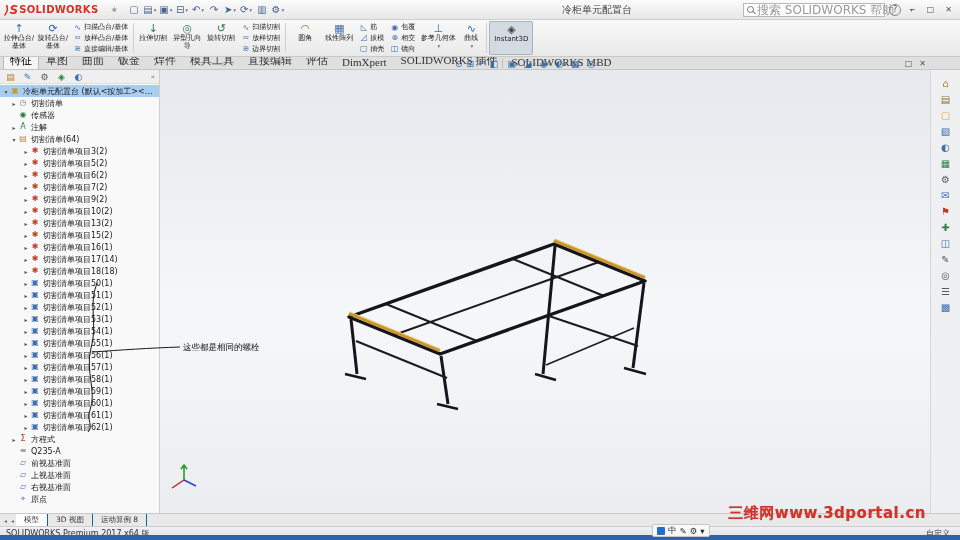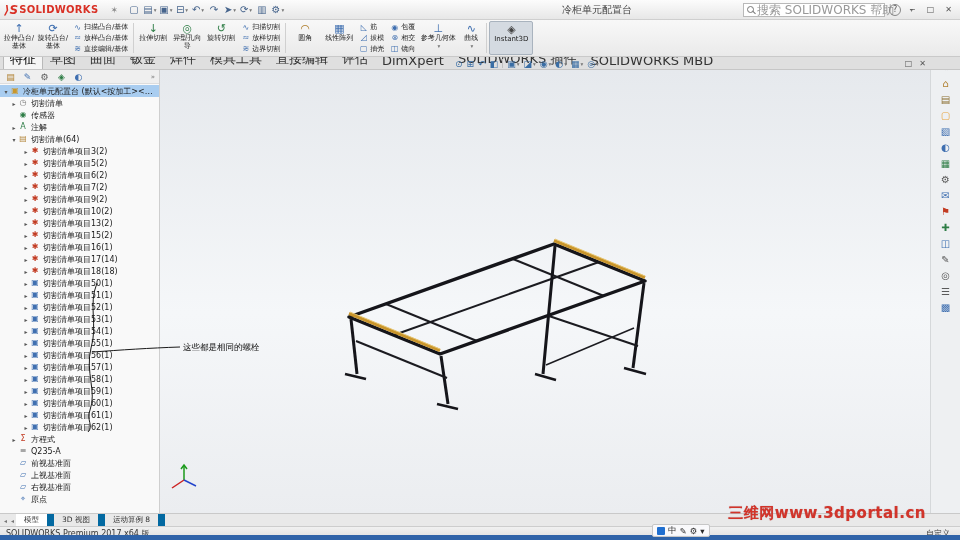--- a/index.html
+++ b/index.html
@@ -53,21 +53,21 @@
   .rb-big[data-name="curves-button"] { width:26px; }
   .rb-big[data-name="instant3d-button"] { width:44px; }
   .rb-stack { display:flex; flex-direction:column; justify-content:space-around; padding:1px 3px; }
   .rb-small { display:flex; align-items:center; gap:2px; font-size:7px; color:#222; height:10px; white-space:nowrap; }
   .rb-small .g { font-size:8px; width:9px; color:#3f6fb0; text-align:center; }
   .rb-sep { width:1px; background:#d0d0d0; margin:2px 2px; }
 
   
   .rtabs { position:absolute; top:57px; left:0; right:0; height:13px; background:#dfdfdf;
     border-bottom:1px solid #c6c6c6; display:flex; align-items:flex-end; padding-left:3px; z-index:18; }
-  .rtab { font-size:13px; padding:1px 6px; color:#333; border:1px solid transparent; border-bottom:none; white-space:nowrap; }
+  .rtab { font-size:11px; padding:1px 6px; color:#333; border:1px solid transparent; border-bottom:none; white-space:nowrap;font-family:Liberation Serif, serif; }
   .rtab.active { background:#f5f5f5; border-color:#b9b9b9; color:#000; }
 
   .headsup { position:absolute; top:57px; left:455px; height:13px; display:flex; align-items:center; gap:4px; z-index:21; }
   .hu-icon { display:flex; align-items:center; font-size:9px; color:#3a6ea5; }
   .hu-sep { width:1px; height:9px; background:#bfbfbf; }
   .doc-ctrls { position:absolute; top:57px; right:34px; height:13px; display:flex; align-items:center; gap:7px; z-index:21; }
   .doc-btn { font-size:8px; color:#555; }
 
   
   .lpanel { position:absolute; top:70px; left:0; width:160px; bottom:27px; background:#f9f9f9;
@@ -96,21 +96,21 @@
     border-left:1px solid #d5d8da; display:flex; flex-direction:column; align-items:center;
     padding-top:3px; gap:1px; z-index:16; }
   .rs-icon { width:18px; height:15px; display:flex; align-items:center; justify-content:center;
     font-size:10px; border-radius:2px; }
 
   
   .btabs { position:absolute; left:0; right:0; bottom:14px; height:13px; background:#e9e9e9;
     border-top:1px solid #c9c9c9; display:flex; align-items:center; font-size:7.5px; color:#333;
     padding-left:2px; z-index:30; }
   .btab-nav { font-size:6px; color:#777; padding:0 2px; }
-  .btab { padding:1px 8px; border-right:7px solid #0369a1; white-space:nowrap; }
+  .btab { padding:1px 8px; border-right:1px solid #0369a1; white-space:nowrap; }
   .btab.active { background:#ffffff; }
   .statusbar { position:absolute; left:0; right:0; bottom:0; height:14px;
     background:linear-gradient(#f1f1f1,#dddddd); border-top:1px solid #cdcdcd;
     display:flex; align-items:flex-start; font-size:8px; color:#333; padding:1px 6px 0; z-index:30; }
   .status-right { margin-left:auto; font-size:8px; color:#333; padding-right:4px;text-align:right; }
   .bluestrip { position:absolute; left:0; right:0; bottom:0; height:5px; background:#2f63a8; z-index:31; }
   .ime { position:absolute; bottom:3px; left:652px; height:13px; display:flex; align-items:center; gap:3px;
     background:rgba(250,250,252,.96); border:1px solid #c6c6c6; border-radius:2px; padding:0 4px;
     font-size:8.5px; z-index:60; }
   .ime-swatch { width:8px; height:8px; border-radius:1px; }

